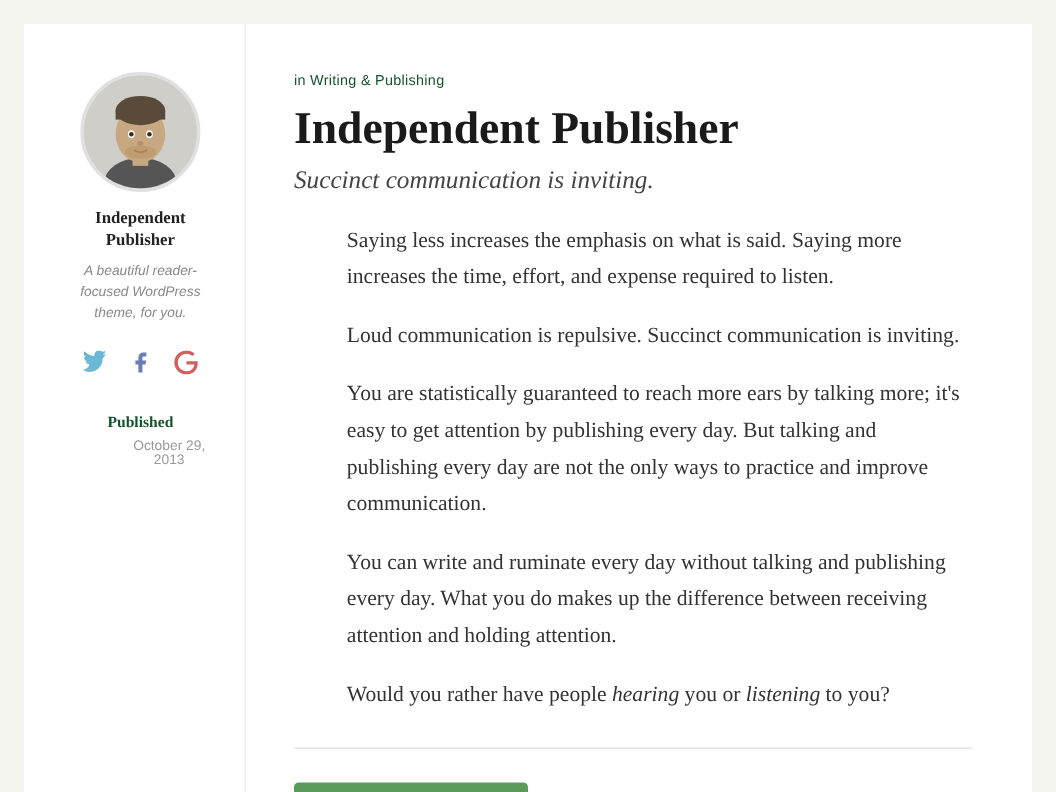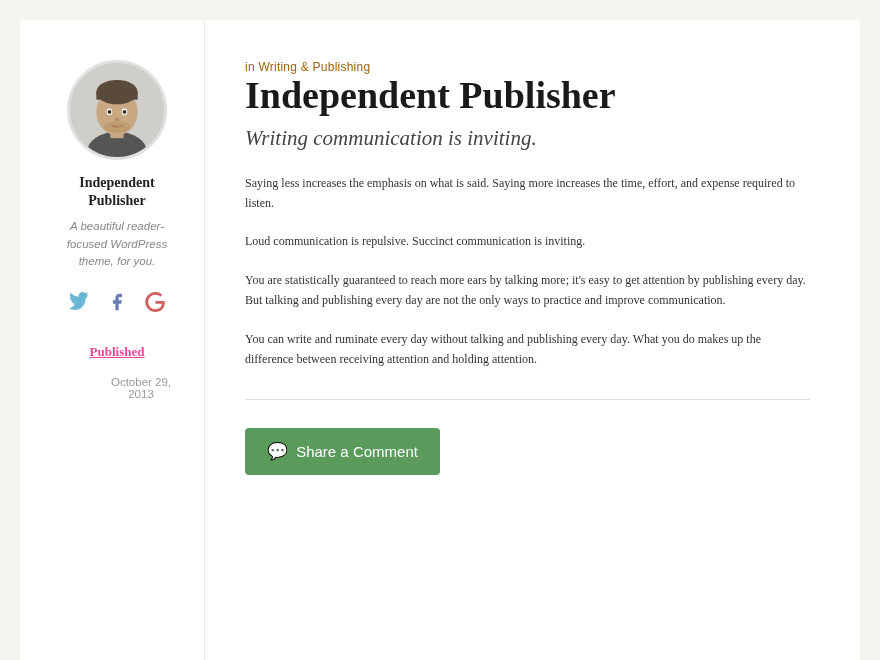--- a/index.html
+++ b/index.html
@@ -91,43 +91,42 @@
     }
 
     .social-icon.twitter { color: #6bb8d6; }
     .social-icon.facebook { color: #6a7db5; }
     .social-icon.google { color: #d06060; }
 
     .published-label {
       font-family: Georgia, serif;
       font-weight: bold;
       font-size: 13px;
-      color: #ec4899;
-      margin-bottom: 16px;
-      text-decoration: underline;
+      color: #14532d;
+      margin-bottom: 6px;
     }
 
     .published-date {
       font-family: Arial, sans-serif;
       font-size: 11.5px;
       color: #999;
       padding-left: 48px;
     }
 
     
     .main-content {
       flex: 1;
       padding: 40px 50px 40px 40px;
     }
 
     .breadcrumb {
       font-family: Arial, sans-serif;
       font-size: 12px;
-      color: #a16207;
-      margin-bottom: 0;
+      color: #14532d;
+      margin-bottom: 12px;
       letter-spacing: 0.02em;
     }
 
     .article-title {
       font-family: Georgia, serif;
       font-weight: bold;
       font-size: 38px;
       color: #1a1a1a;
       margin-bottom: 8px;
       line-height: 1.15;
@@ -137,24 +136,25 @@
       font-family: Georgia, serif;
       font-style: italic;
       font-size: 21px;
       color: #444;
       margin-bottom: 22px;
       font-weight: normal;
     }
 
     .article-body p {
       font-family: Georgia, serif;
-      font-size: 12px;
+      font-size: 18px;
       color: #333;
       line-height: 1.7;
       margin-bottom: 18px;
+      margin-left: 44px;
     }
 
     .article-body p em {
       font-style: italic;
     }
 
     .divider {
       border: none;
       border-top: 1px solid #ddd;
       margin: 30px 0 28px 0;
@@ -238,27 +238,28 @@
     <div class="published-date">October 29, 2013</div>
 
   </aside>
 
   <main class="main-content">
 
     <div class="breadcrumb">in Writing &amp; Publishing</div>
 
     <h1 class="article-title">Independent Publisher</h1>
 
-    <h2 class="article-subtitle">Writing communication is inviting.</h2>
+    <h2 class="article-subtitle">Succinct communication is inviting.</h2>
 
     <div class="article-body">
       <p>Saying less increases the emphasis on what is said. Saying more increases the time, effort, and expense required to listen.</p>
       <p>Loud communication is repulsive. Succinct communication is inviting.</p>
       <p>You are statistically guaranteed to reach more ears by talking more; it's easy to get attention by publishing every day. But talking and publishing every day are not the only ways to practice and improve communication.</p>
       <p>You can write and ruminate every day without talking and publishing every day. What you do makes up the difference between receiving attention and holding attention.</p>
+      <p>Would you rather have people <em>hearing</em> you or <em>listening</em> to you?</p>
     </div>
 
     <hr class="divider">
 
     <button class="comment-button">
       <span class="comment-icon">💬</span>
       <span>Share a Comment</span>
     </button>
 
   </main>

